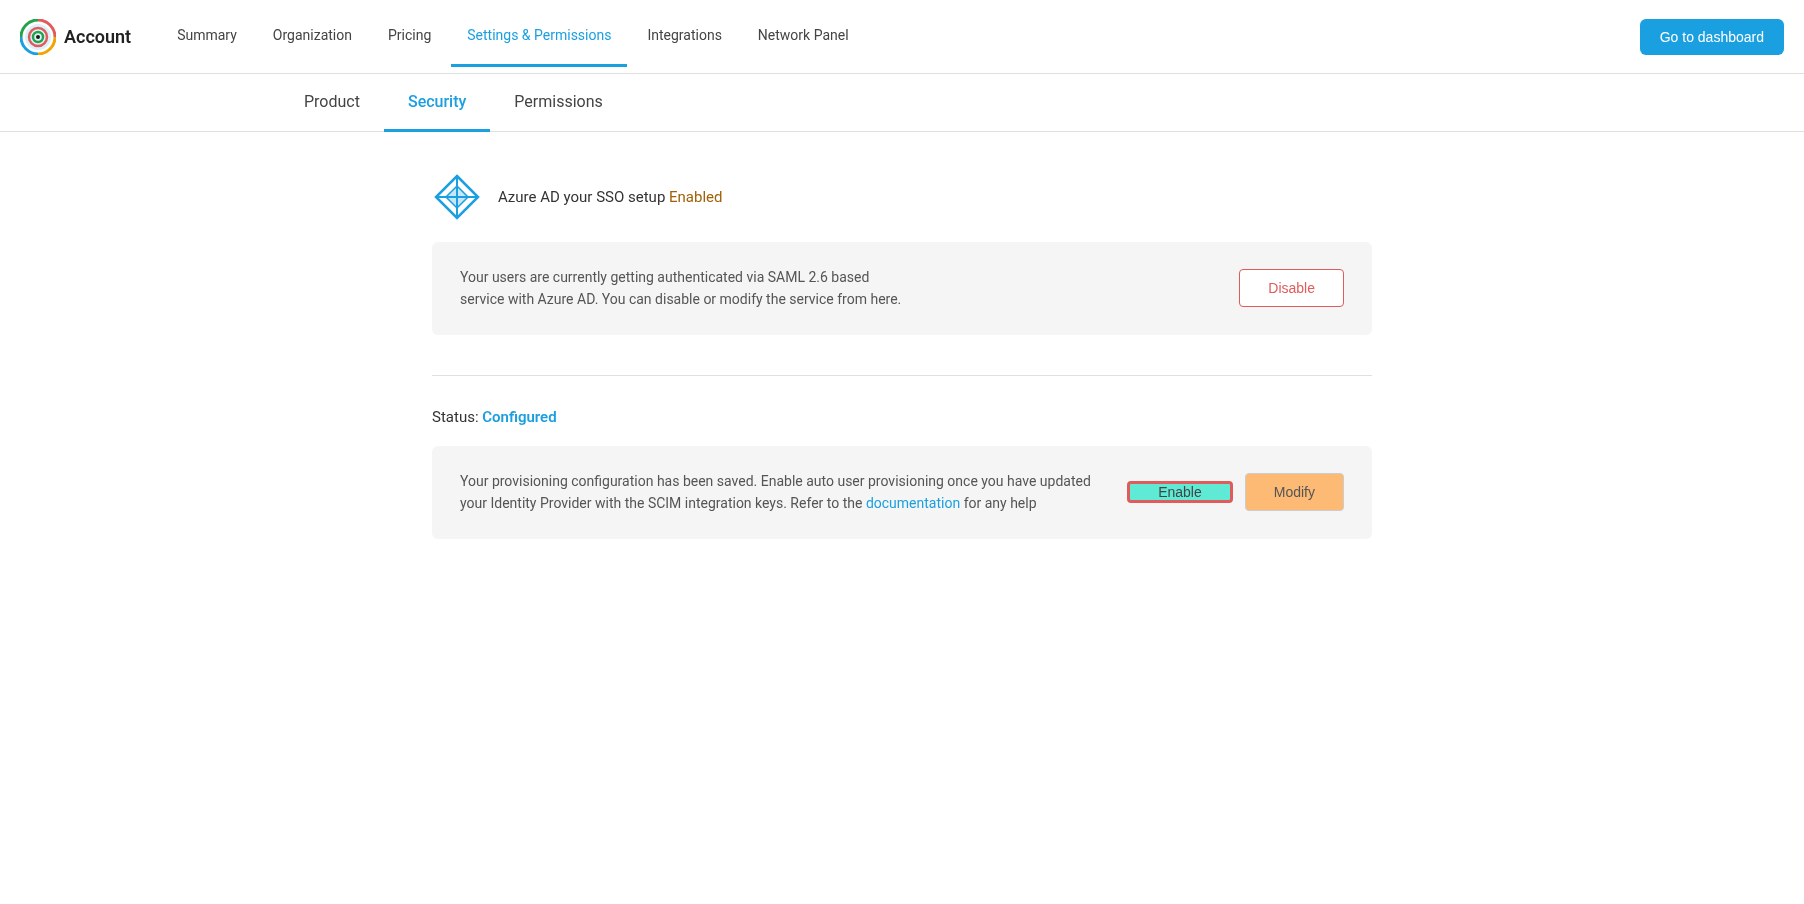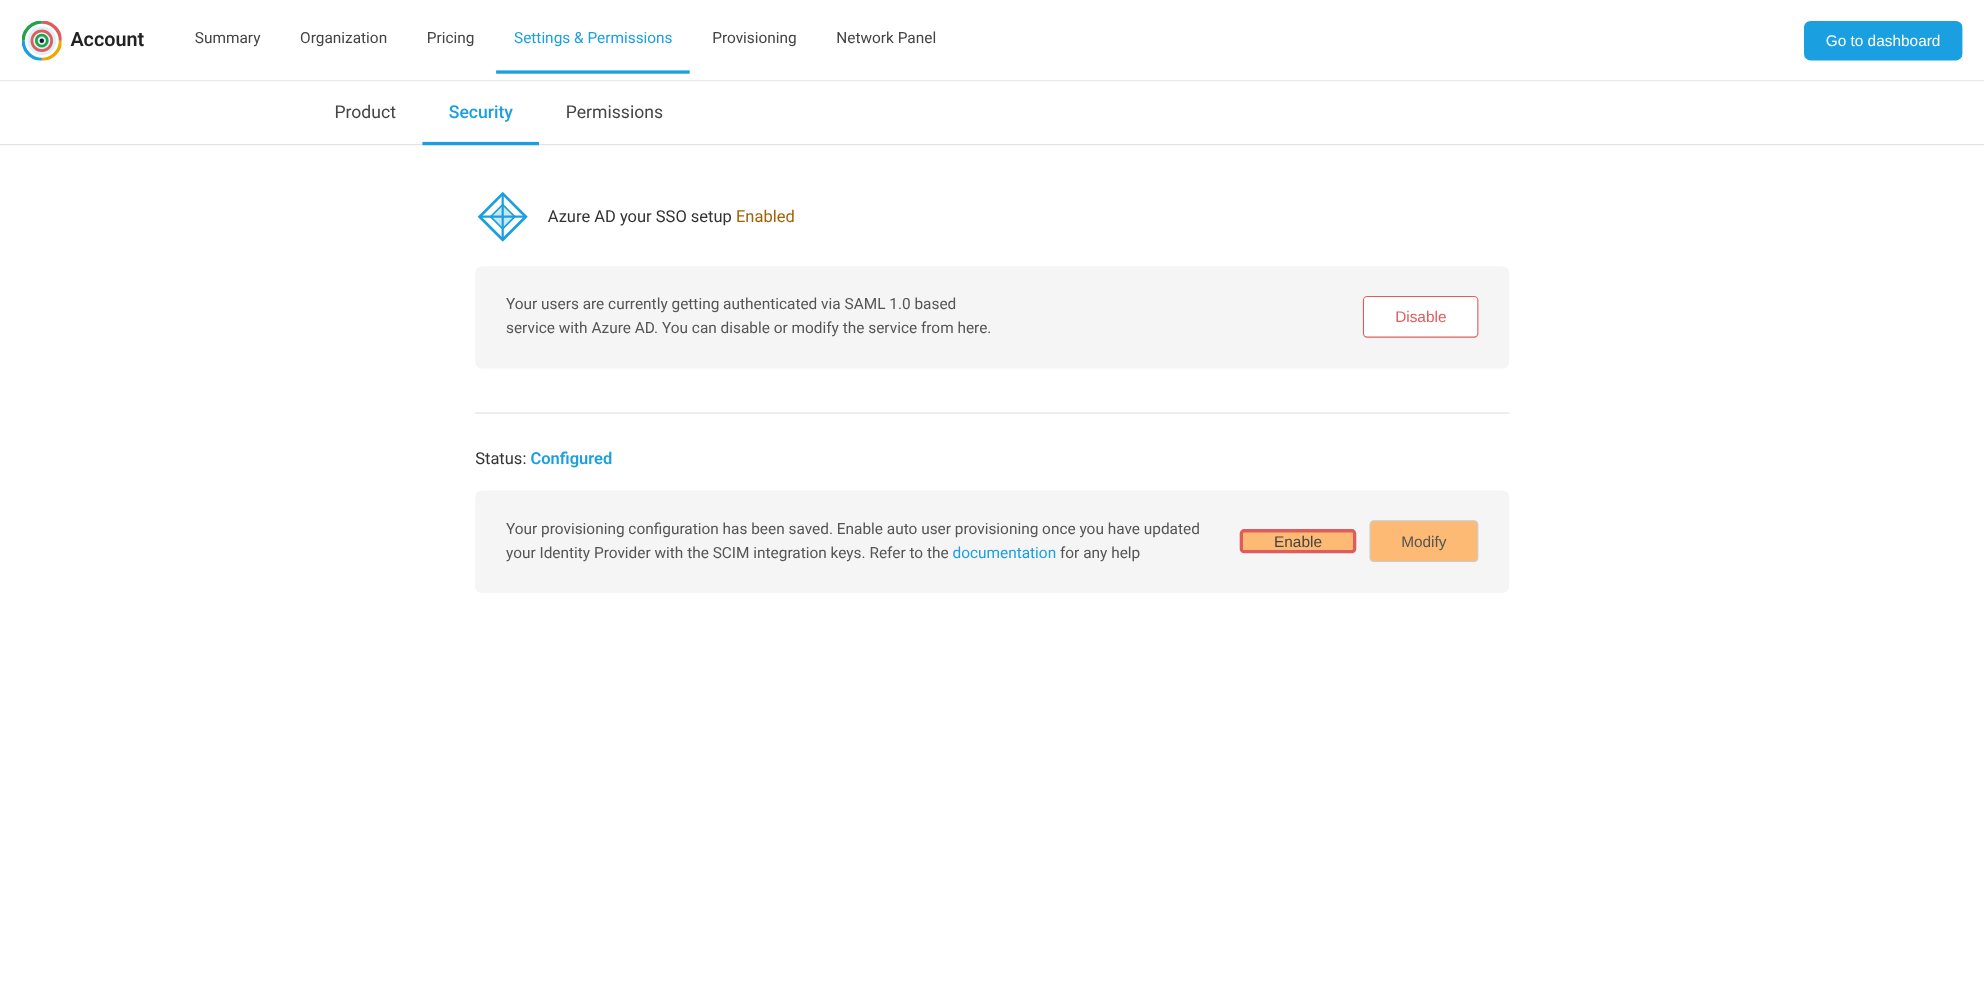--- a/index.html
+++ b/index.html
@@ -156,21 +156,21 @@
       border-radius: 4px;
       padding: 10px 28px;
       font-size: 14px;
       cursor: pointer;
       white-space: nowrap;
     }
 
     .btn-enable {
       border: 3px solid #e05c5c;
       color: #444;
-      background: #fdba74;
+      background: #5eead4;
       border-radius: 4px;
       padding: 0 28px;
       font-size: 14px;
       cursor: pointer;
       white-space: nowrap;
       font-weight: 500;
     }
 
     .btn-modify {
       border: 1px solid #ccc;
@@ -220,21 +220,21 @@
       <path d="M35 18 A17 17 0 0 1 18 35" stroke="#f0a500" stroke-width="3" fill="none"></path>
     </svg>
     <span class="app-title">Account</span>
   </div>
 
   <div class="nav-links">
     <a class="nav-link">Summary</a>
     <a class="nav-link">Organization</a>
     <a class="nav-link">Pricing</a>
     <a class="nav-link active">Settings &amp; Permissions</a>
-    <a class="nav-link">Provisioning</a>
+    <a class="nav-link">Integrations</a>
     <a class="nav-link">Network Panel</a>
   </div>
 
   <button class="go-to-dashboard-btn">Go to dashboard</button>
 </nav>
 
 <div class="sub-nav">
   <div class="sub-nav-tab">Product</div>
   <div class="sub-nav-tab active">Security</div>
   <div class="sub-nav-tab">Permissions</div>
@@ -259,21 +259,21 @@
       </svg>
 
       <span class="sso-provider-text">
         <span>Azure AD your SSO setup</span>
         <span class="status-enabled">Enabled</span>
       </span>
     </div>
 
     <div class="info-box">
       <div class="info-box-text">
-        <span>Your users are currently getting authenticated via SAML 1.0 based</span><br>
+        <span>Your users are currently getting authenticated via SAML 2.6 based</span><br>
         <span>service with Azure AD. You can disable or modify the service from here.</span>
       </div>
       <button class="btn-disable">Disable</button>
     </div>
   </div>
 
   <hr class="section-divider">
 
   <div class="section">
 

